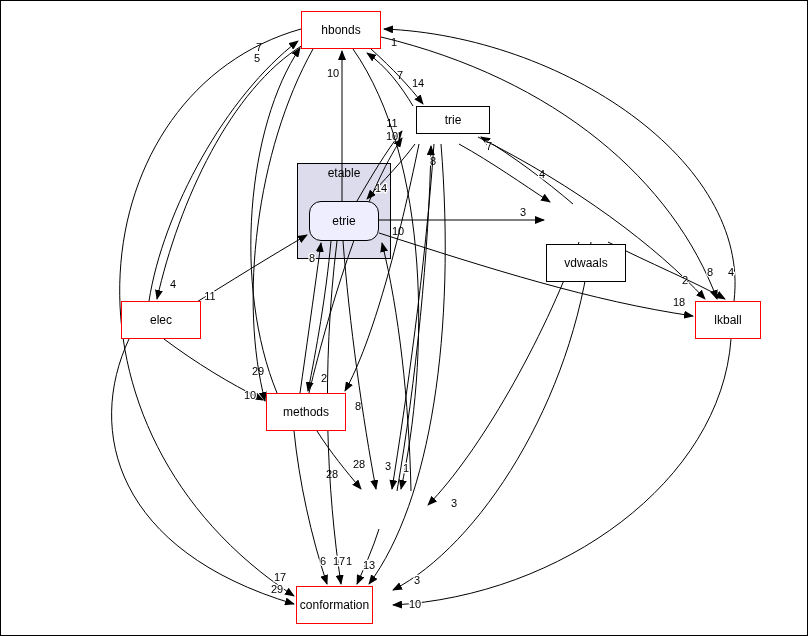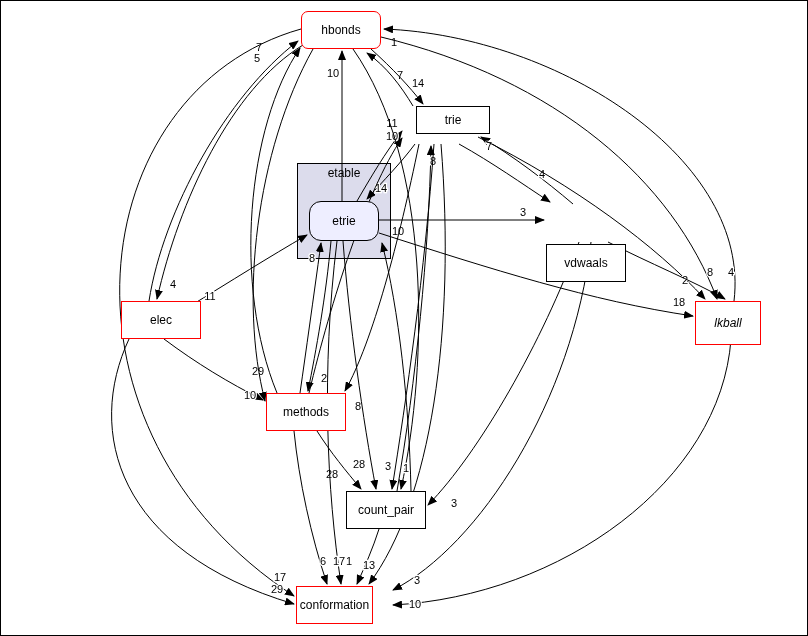--- a/index.html
+++ b/index.html
@@ -98,40 +98,37 @@
       <path d="M300,28 C80,90 40,430 293,595" class="edge" marker-end="url(#arrow)"></path>
       <text x="279" y="580" class="edge-label">17</text>
       <path d="M128,338 C85,430 115,550 293,603" class="edge" marker-end="url(#arrow)"></path>
       <text x="276" y="592" class="edge-label">29</text>
       <path d="M590,241 C572,400 478,545 392,589" class="edge" marker-end="url(#arrow)"></path>
       <text x="416" y="583" class="edge-label">3</text>
       <path d="M730,338 C720,480 560,595 392,604" class="edge" marker-end="url(#arrow)"></path>
       <text x="414" y="607" class="edge-label">10</text>
     </svg>
 
-  <div class="node" style="left: 300px; top: 10px; width: 80px; height: 38px; border-color: rgb(255, 0, 0); border-radius: 7px;">
+  <div class="node" style="left: 300px; top: 10px; width: 80px; height: 38px; border-color: rgb(255, 0, 0);">
     <span>hbonds</span>
   </div>
   <div class="node" style="left: 415px; top: 105px; width: 74px; height: 28px; border-color: rgb(0, 0, 0);">
     <span>trie</span>
   </div>
   <div class="node" style="left: 308px; top: 200px; width: 70px; height: 40px; border-color: rgb(0, 0, 0); background: rgb(238, 238, 255); border-radius: 12px;">
     <span>etrie</span>
   </div>
   <div class="node" style="left: 545px; top: 203px; width: 80px; height: 38px; border-color: rgb(0, 0, 0); margin-top: 40px;">
     <span>vdwaals</span>
   </div>
   <div class="node" style="left: 120px; top: 300px; width: 80px; height: 38px; border-color: rgb(255, 0, 0);">
     <span>elec</span>
   </div>
-  <div class="node" style="left: 694px; top: 300px; width: 66px; height: 44px; border-color: rgb(255, 0, 0); font-style: italic;">
+  <div class="node" style="left: 694px; top: 300px; width: 66px; height: 38px; border-color: rgb(255, 0, 0);">
     <span>lkball</span>
   </div>
   <div class="node" style="left: 265px; top: 392px; width: 80px; height: 38px; border-color: rgb(255, 0, 0);">
     <span>methods</span>
-  </div>
-  <div class="node" style="left: 345px; top: 490px; width: 80px; height: 38px; border-color: rgb(0, 0, 0);">
-    <span>count_pair</span>
   </div>
   <div class="node" style="left: 295px; top: 585px; width: 77px; height: 38px; border-color: rgb(255, 0, 0);">
     <span>conformation</span>
   </div>
 </div>
 
 </body></html>

